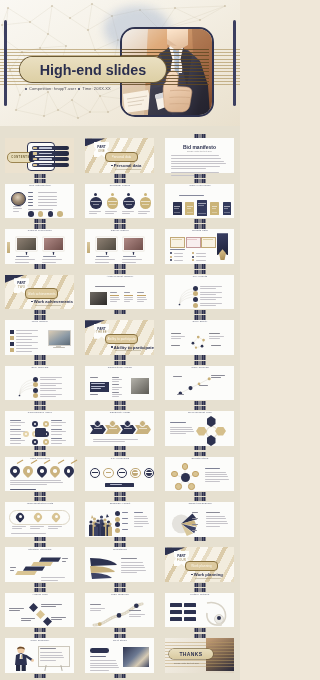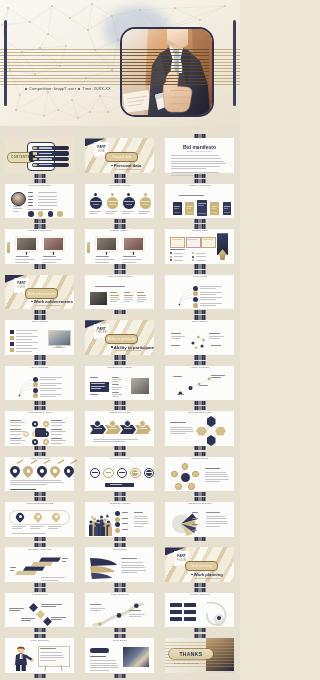--- a/index.html
+++ b/index.html
@@ -242,20 +242,23 @@
 <path d="M44 53 C43.8 45.5 47.5 41.5 51.5 41.8 C54.8 42 56.4 44.8 56.2 48 L55.6 57.5 L64.5 58 C68.6 58.4 70.3 61 69.8 64 L67.8 76 C67 80.6 63.6 83 59 83 L49.8 83 C45.5 83 42.6 80 42.2 75.6 L41.2 62.5 C40.9 57.6 41.6 54.4 44 53 Z" fill="url(#skin)" stroke="#bd8f67" stroke-width="0.6"></path>
 <path d="M48 61.8 C54 61 62 61.2 68 62" stroke="#c89c74" stroke-width="0.7" fill="none"></path>
 <path d="M47.5 68.5 C54 67.8 62 68 68.5 68.6" stroke="#c89c74" stroke-width="0.6" fill="none"></path>
 <path d="M47.5 75 C54 74.4 61 74.6 67.6 75" stroke="#c89c74" stroke-width="0.6" fill="none"></path>
 <path d="M44.6 52.8 C46.6 47.2 49.5 45.2 52.6 46.4" stroke="#c89c74" stroke-width="0.55" fill="none"></path>
 </g>
 </svg>
       </div>
     <div id="photoStripes"></div>
     <div id="vbar2"></div>
+    <div id="titlePill">
+      <span>High-end slides</span>
+    </div>
     <div id="subline">
       <i class="sdot"></i>
       <span>Competition: hnqq/7.user</span>
       <i class="sdot"></i>
       <span>Time: 20XX.XX</span>
     </div>
   </div>
 
   <div id="grid">
       <div class="slide" style="left: 1px; top: 133px;">

